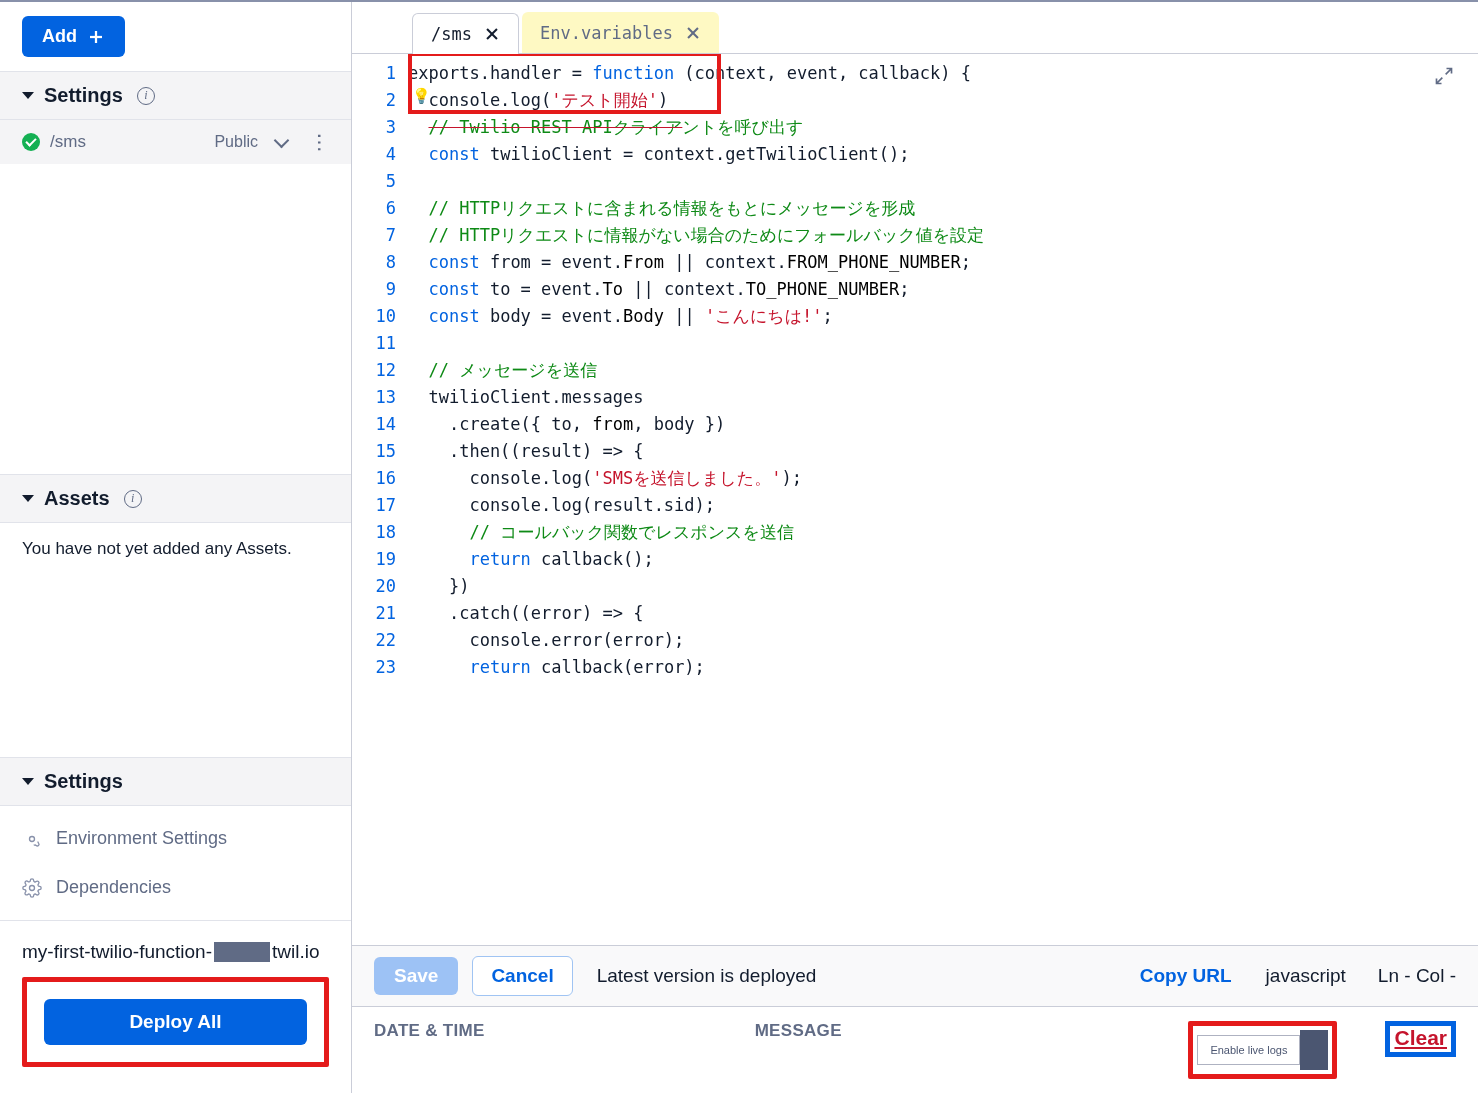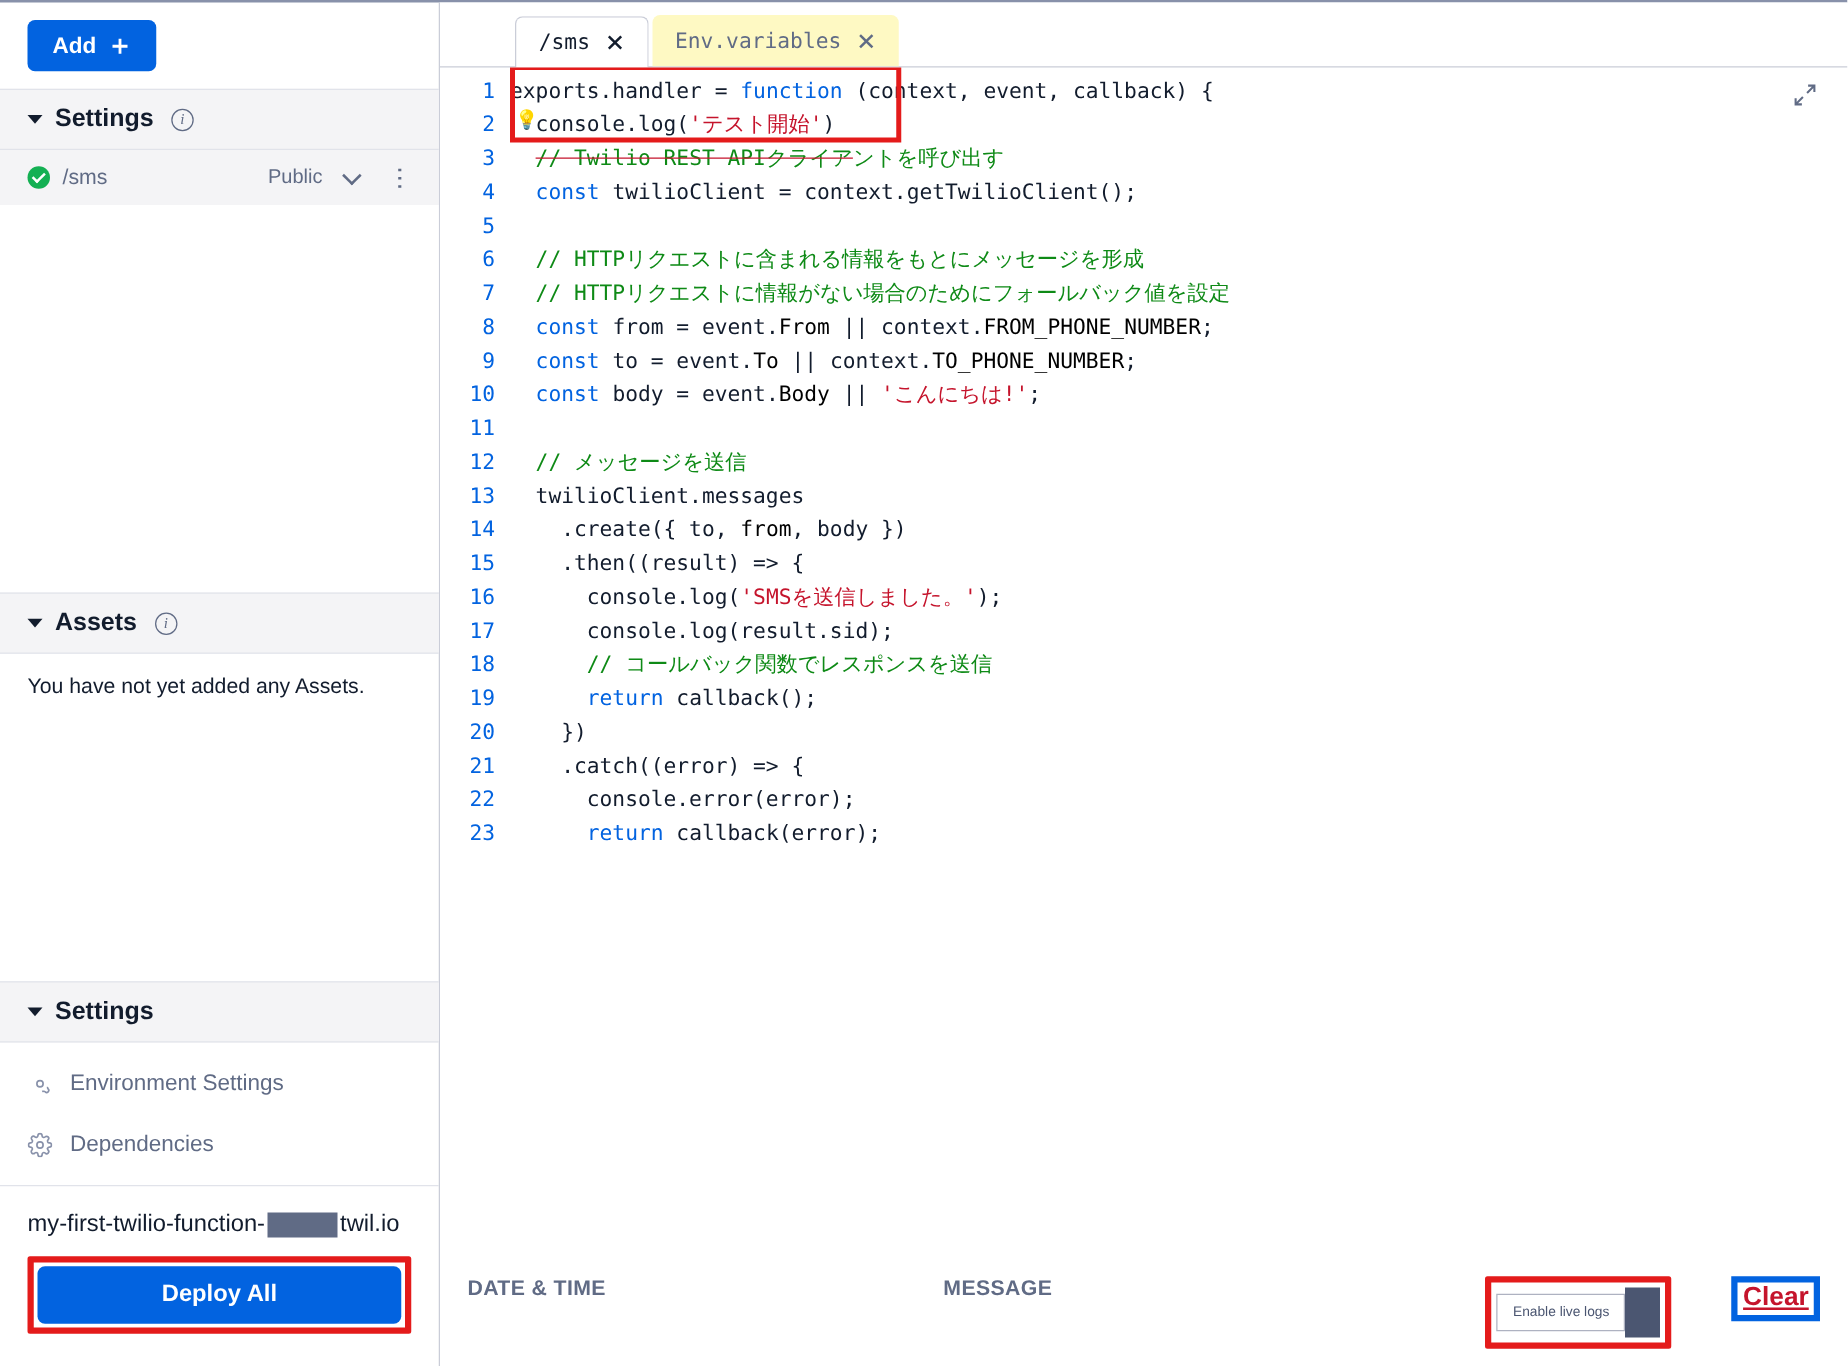--- a/index.html
+++ b/index.html
@@ -24,21 +24,21 @@
 .fn-more { color: #606b85; font-size: 20px; line-height: 1; letter-spacing: -1px; transform: rotate(90deg); display: inline-block; }
 .functions-body { flex: none; height: 310px; background: #fff; }
 .assets-body { padding: 16px 22px; font-size: 17px; color: #121c2d; height: 290px; }
 .settings-body { padding: 8px 0; }
 .settings-item { display: flex; align-items: center; gap: 14px; padding: 14px 22px; font-size: 18px; color: #606b85; }
 .gear-icon { width: 20px; height: 20px; color: #8891aa; }
 .deploy-box { padding: 20px 22px 26px; border-top: 1px solid #e1e3ea; }
 .domain-row { font-size: 19px; margin-bottom: 14px; display: flex; align-items: center; }
 .domain-mask { display: inline-block; width: 56px; height: 20px; background: #606b85; margin: 0 2px; }
 .deploy-all { width: 100%; background: #0263e0; color: #fff; border: none; padding: 12px 0; font-size: 19px; font-weight: 700; border-radius: 6px; }
-.deploy-highlight { border: 5px solid #e41b1b; padding: 3px; border-radius: 2px; margin-top: 4px; }
+.deploy-highlight { border: 5px solid #e41b1b; padding: 17px; border-radius: 2px; margin-top: 4px; }
 .tabs { display: flex; padding-left: 60px; padding-top: 10px; background: #fff; border-bottom: 1px solid #cacdd8; gap: 3px; }
 .tab { display: flex; align-items: center; gap: 12px; padding: 10px 18px; font-size: 17px; font-family: "SFMono-Regular", Menlo, monospace; border-top-left-radius: 6px; border-top-right-radius: 6px; position: relative; }
 .tab.active { background: #fff; border: 1px solid #cacdd8; border-bottom: none; top: 1px; color: #121c2d; }
 .tab.inactive { background: #fef9c3; color: #606b85; }
 .tab-close { width: 16px; height: 16px; }
 .tab-close::before, .tab-close::after { content: ""; position: absolute; width: 14px; height: 2px; background: currentColor; }
 .tab-close { position: relative; display: inline-block; }
 .tab-close::before { transform: rotate(45deg); top: 7px; left: 1px; }
 .tab-close::after { transform: rotate(-45deg); top: 7px; left: 1px; }
 .editor-wrap { flex: 1; display: flex; min-height: 0; position: relative; }
@@ -178,20 +178,29 @@
           <div>21</div>
           <div>22</div>
           <div>23</div>
         </div>
       <div class="code" id="code"><div class="code-line">exports.handler = <span class="kw">function</span> (context, event, callback) {</div><div class="code-line">  console.log(<span class="str">'テスト開始'</span>)</div><div class="code-line">  <span class="cmt"><span class="strike">// Twilio REST APIクライア</span>ントを呼び出す</span></div><div class="code-line">  <span class="kw">const</span> twilioClient = context.getTwilioClient();</div><div class="code-line"></div><div class="code-line"><span class="cmt">  // HTTPリクエストに含まれる情報をもとにメッセージを形成</span></div><div class="code-line"><span class="cmt">  // HTTPリクエストに情報がない場合のためにフォールバック値を設定</span></div><div class="code-line">  <span class="kw">const</span> from = event.<span class="prop">From</span> || context.<span class="prop">FROM_PHONE_NUMBER</span>;</div><div class="code-line">  <span class="kw">const</span> to = event.<span class="prop">To</span> || context.<span class="prop">TO_PHONE_NUMBER</span>;</div><div class="code-line">  <span class="kw">const</span> body = event.<span class="prop">Body</span> || <span class="str">'こんにちは!'</span>;</div><div class="code-line"></div><div class="code-line"><span class="cmt">  // メッセージを送信</span></div><div class="code-line">  twilioClient.messages</div><div class="code-line">    .create({ to, <span class="prop">from</span>, body })</div><div class="code-line">    .then((result) =&gt; {</div><div class="code-line">      console.log(<span class="str">'SMSを送信しました。'</span>);</div><div class="code-line">      console.log(result.sid);</div><div class="code-line"><span class="cmt">      // コールバック関数でレスポンスを送信</span></div><div class="code-line">      <span class="kw">return</span> callback();</div><div class="code-line">    })</div><div class="code-line">    .catch((error) =&gt; {</div><div class="code-line">      console.error(error);</div><div class="code-line">      <span class="kw">return</span> callback(error);</div><div class="red-box-1"></div><div class="bulb">💡</div></div>
       <svg class="expand-icon" viewBox="0 0 24 24" fill="none" stroke="currentColor" stroke-width="2">
           <path d="M15 3h6v6M9 21H3v-6M21 3l-7 7M3 21l7-7"></path>
         </svg>
     </div>
 
+    <div class="toolbar">
+      <button class="btn-save">Save</button>
+      <button class="btn-cancel">Cancel</button>
+      <span class="deploy-status">Latest version is deployed</span>
+      <span class="toolbar-spacer"></span>
+      <a class="copy-url">Copy URL</a>
+      <span class="lang-label">javascript</span>
+      <span class="pos-label">Ln -  Col -</span>
+    </div>
 
     <div class="logs-head">
       <span class="logs-col">DATE &amp; TIME</span>
       <span class="logs-col msg">MESSAGE</span>
       <div class="toggle-wrap">
         <span class="toggle-label">Enable live logs</span>
         <span class="toggle-switch"></span>
       </div>
       <a class="clear-link">Clear</a>
     </div>

